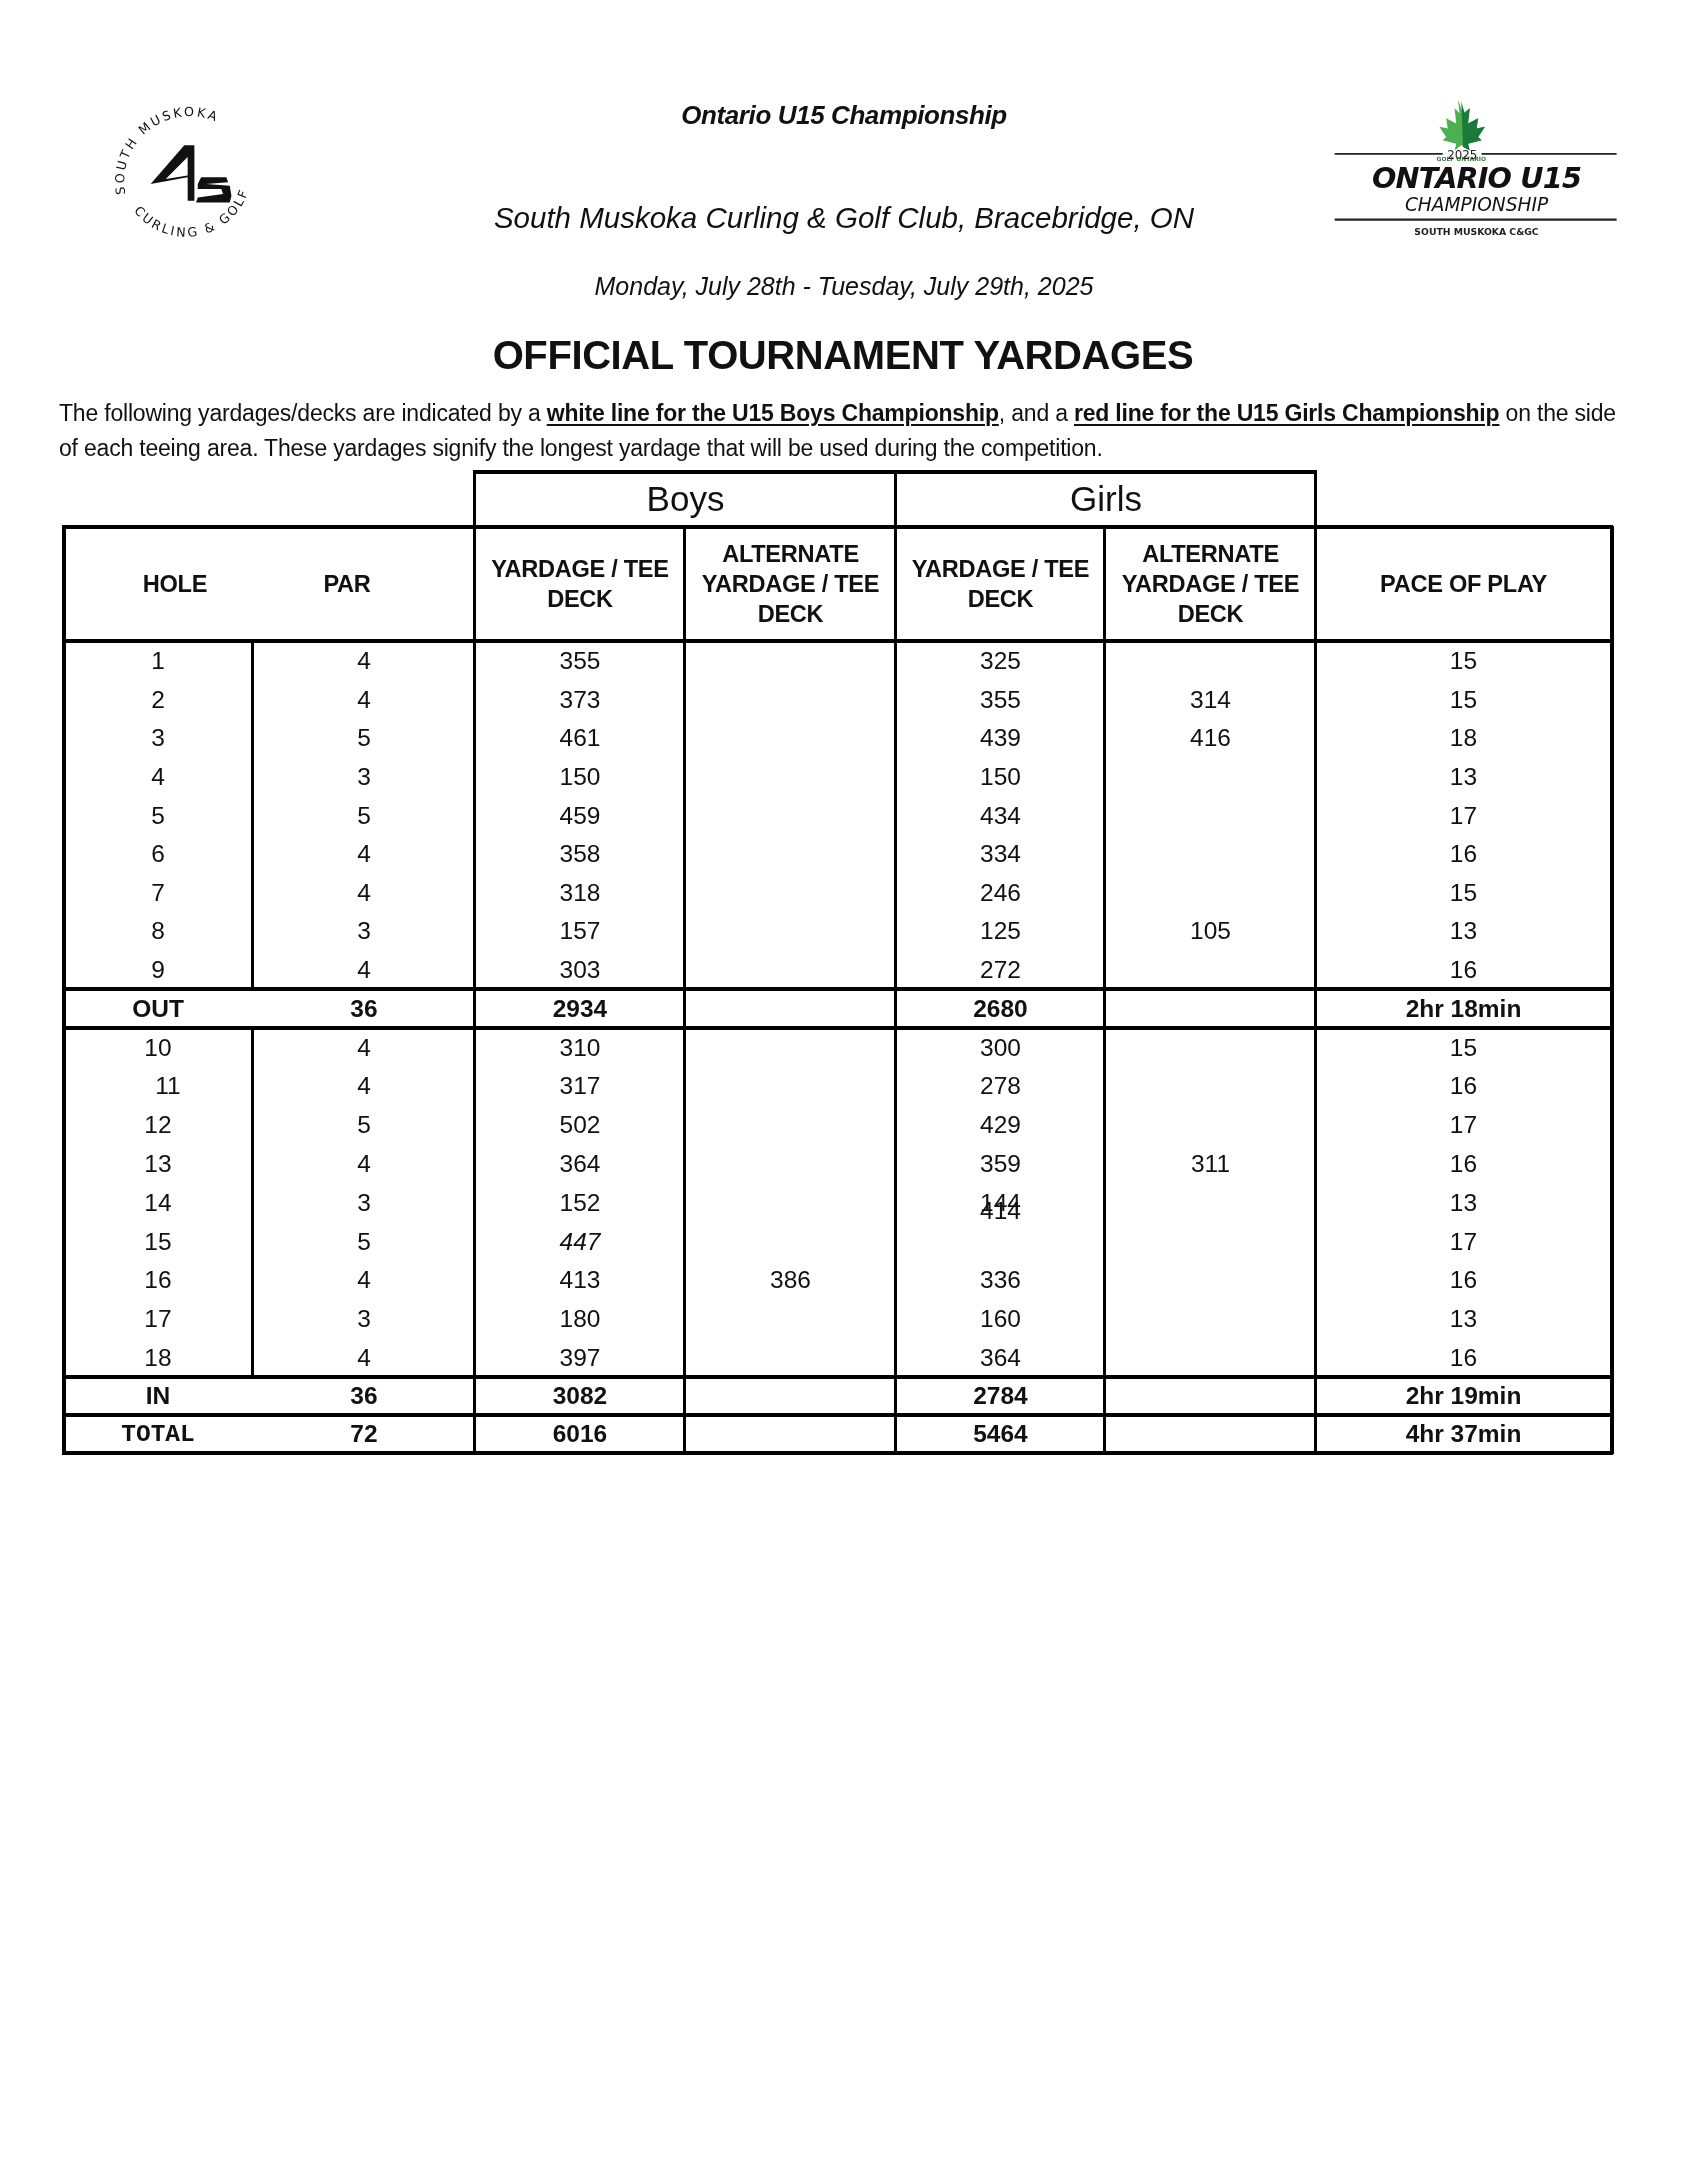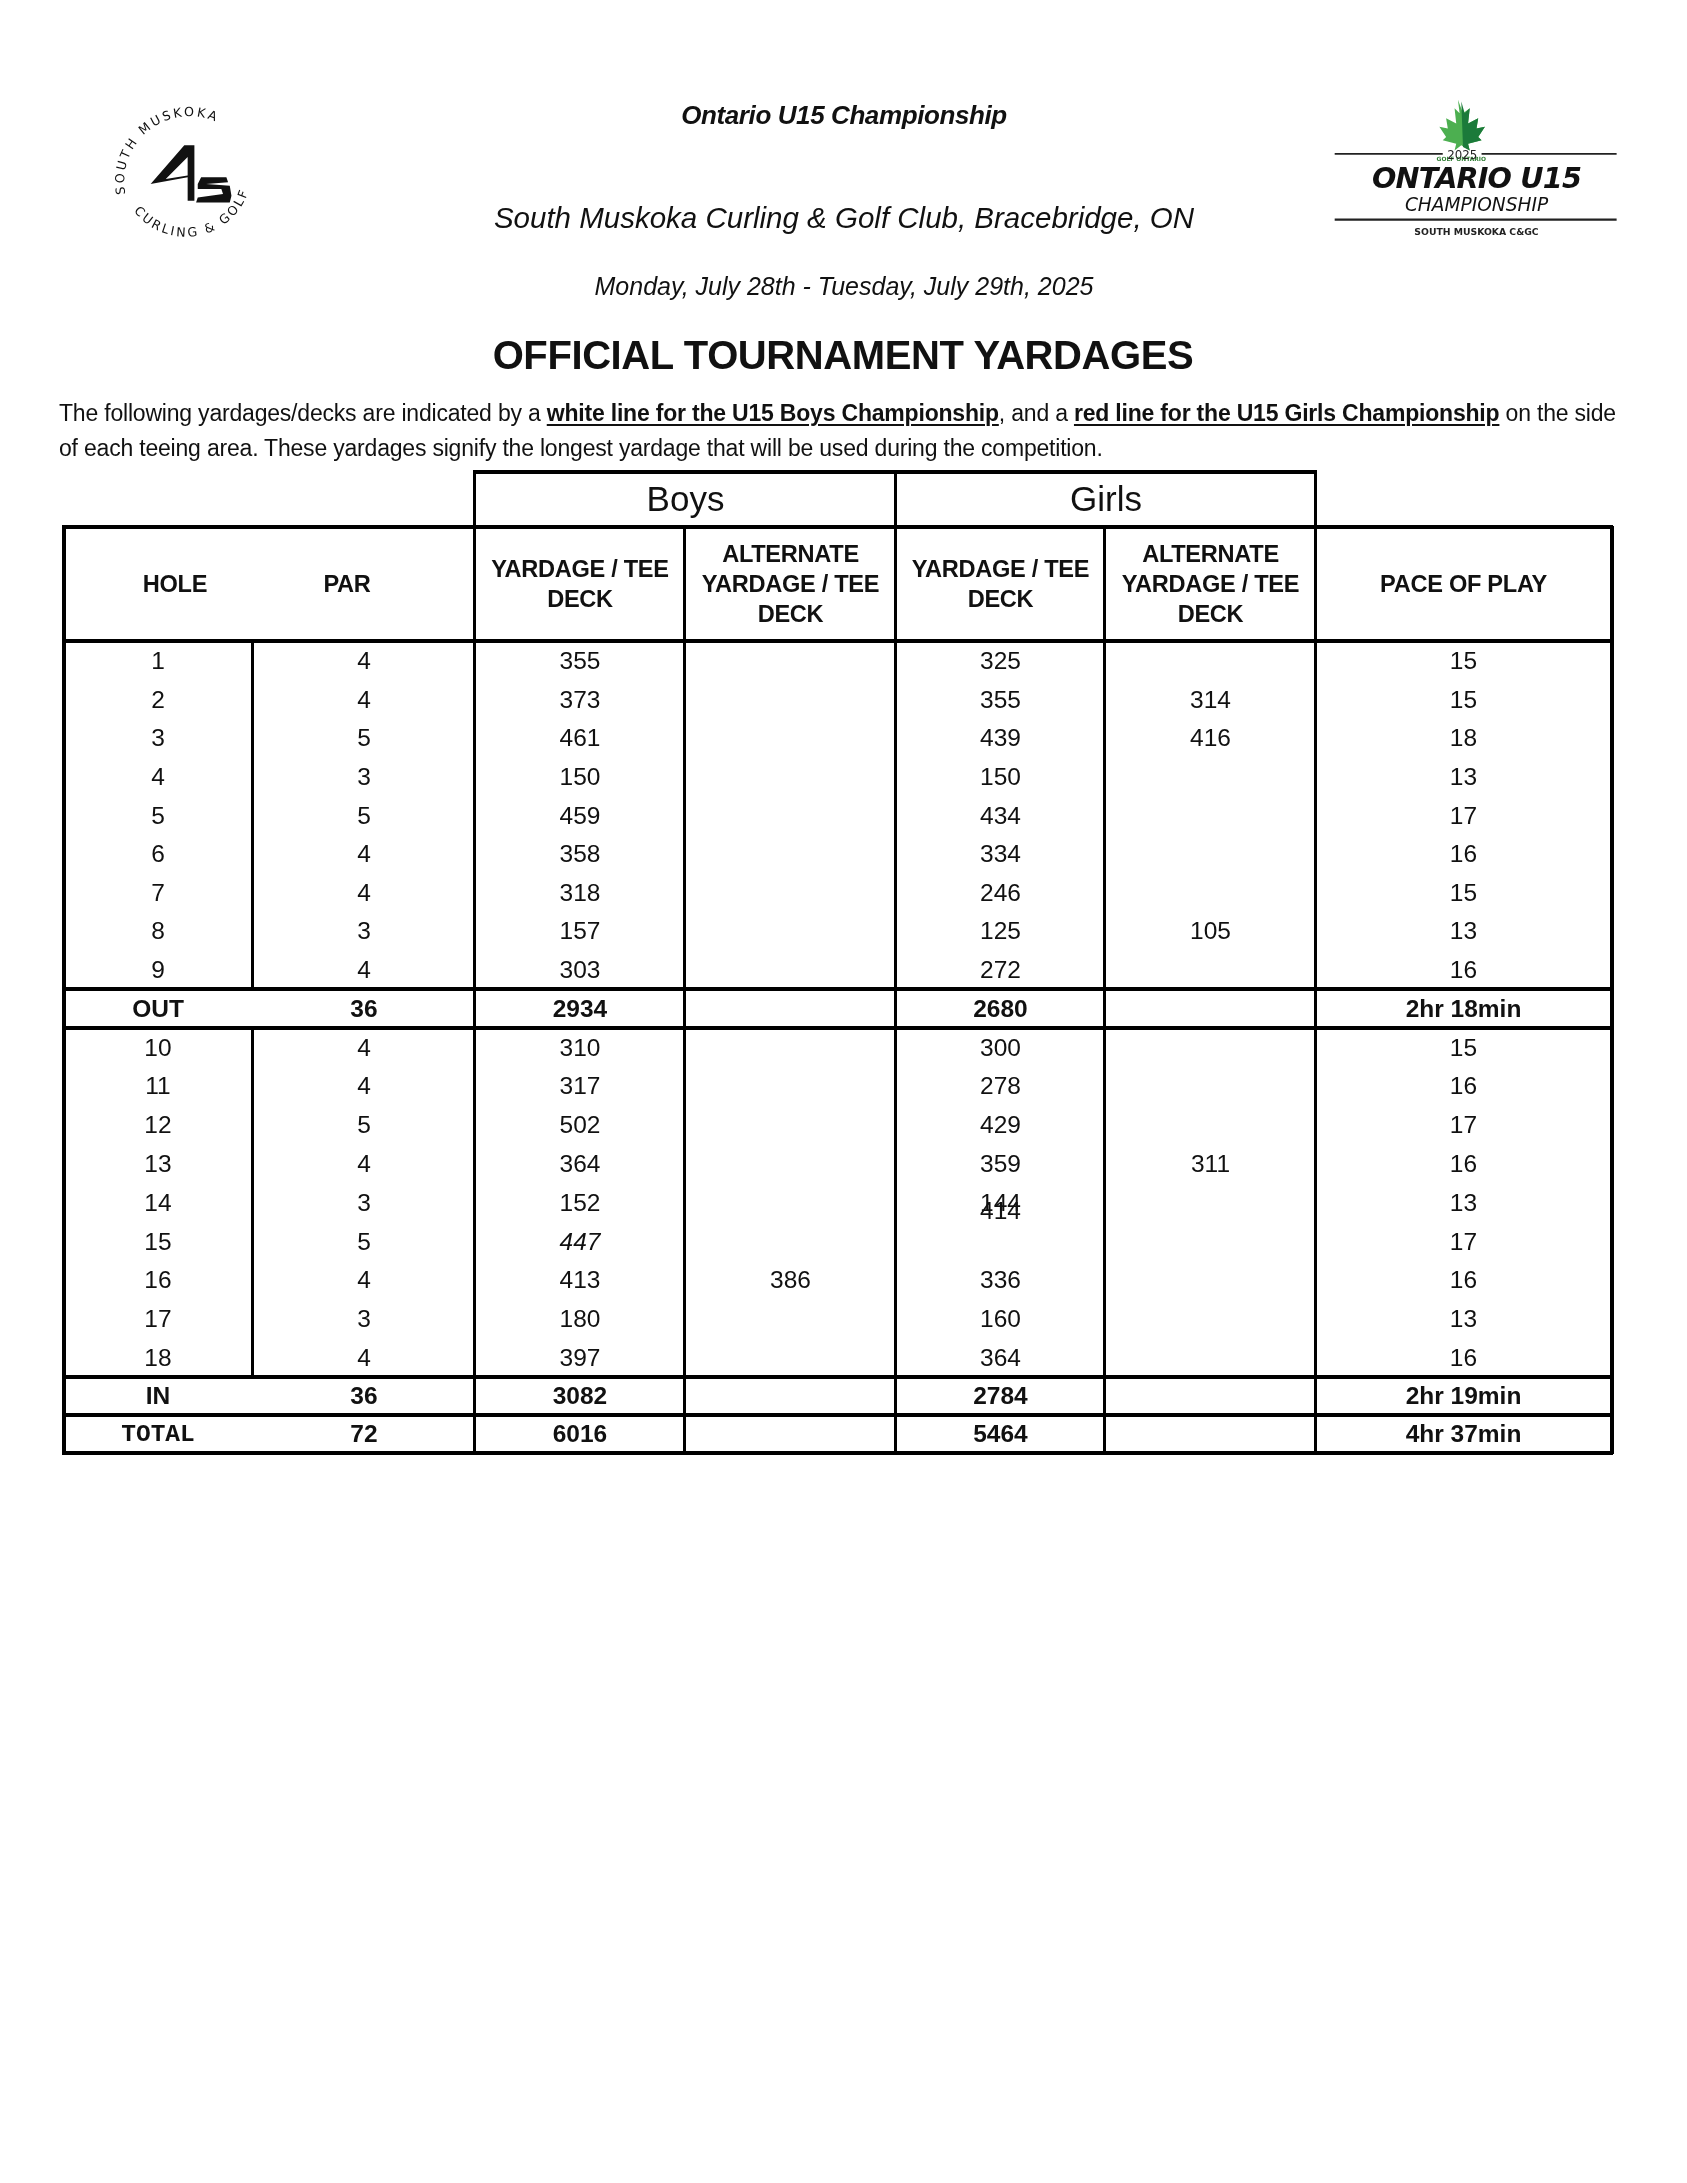--- a/index.html
+++ b/index.html
@@ -163,21 +163,21 @@
     <div class="cell" style="left: 896px; width: 209px; top: 950px; height: 39px;">272</div>
     <div class="cell" style="left: 1105px; width: 211px; top: 950px; height: 39px;"></div>
     <div class="cell" style="left: 1316px; width: 295px; top: 950px; height: 39px;">16</div>
     <div class="cell" style="left: 63px; width: 190px; top: 1028px; height: 39px;">10</div>
     <div class="cell" style="left: 253px; width: 222px; top: 1028px; height: 39px;">4</div>
     <div class="cell" style="left: 475px; width: 210px; top: 1028px; height: 39px;">310</div>
     <div class="cell" style="left: 685px; width: 211px; top: 1028px; height: 39px;"></div>
     <div class="cell" style="left: 896px; width: 209px; top: 1028px; height: 39px;">300</div>
     <div class="cell" style="left: 1105px; width: 211px; top: 1028px; height: 39px;"></div>
     <div class="cell" style="left: 1316px; width: 295px; top: 1028px; height: 39px;">15</div>
-    <div class="cell" style="left: 63px; width: 190px; top: 1066px; height: 39px;">11</div>
+    <div class="cell" style="left: 63px; width: 190px; top: 1066px; height: 39px; padding-left: 10px;">11</div>
     <div class="cell" style="left: 253px; width: 222px; top: 1066px; height: 39px;">4</div>
     <div class="cell" style="left: 475px; width: 210px; top: 1066px; height: 39px;">317</div>
     <div class="cell" style="left: 685px; width: 211px; top: 1066px; height: 39px;"></div>
     <div class="cell" style="left: 896px; width: 209px; top: 1066px; height: 39px;">278</div>
     <div class="cell" style="left: 1105px; width: 211px; top: 1066px; height: 39px;"></div>
     <div class="cell" style="left: 1316px; width: 295px; top: 1066px; height: 39px;">16</div>
     <div class="cell" style="left: 63px; width: 190px; top: 1105px; height: 39px;">12</div>
     <div class="cell" style="left: 253px; width: 222px; top: 1105px; height: 39px;">5</div>
     <div class="cell" style="left: 475px; width: 210px; top: 1105px; height: 39px;">502</div>
     <div class="cell" style="left: 685px; width: 211px; top: 1105px; height: 39px;"></div>

